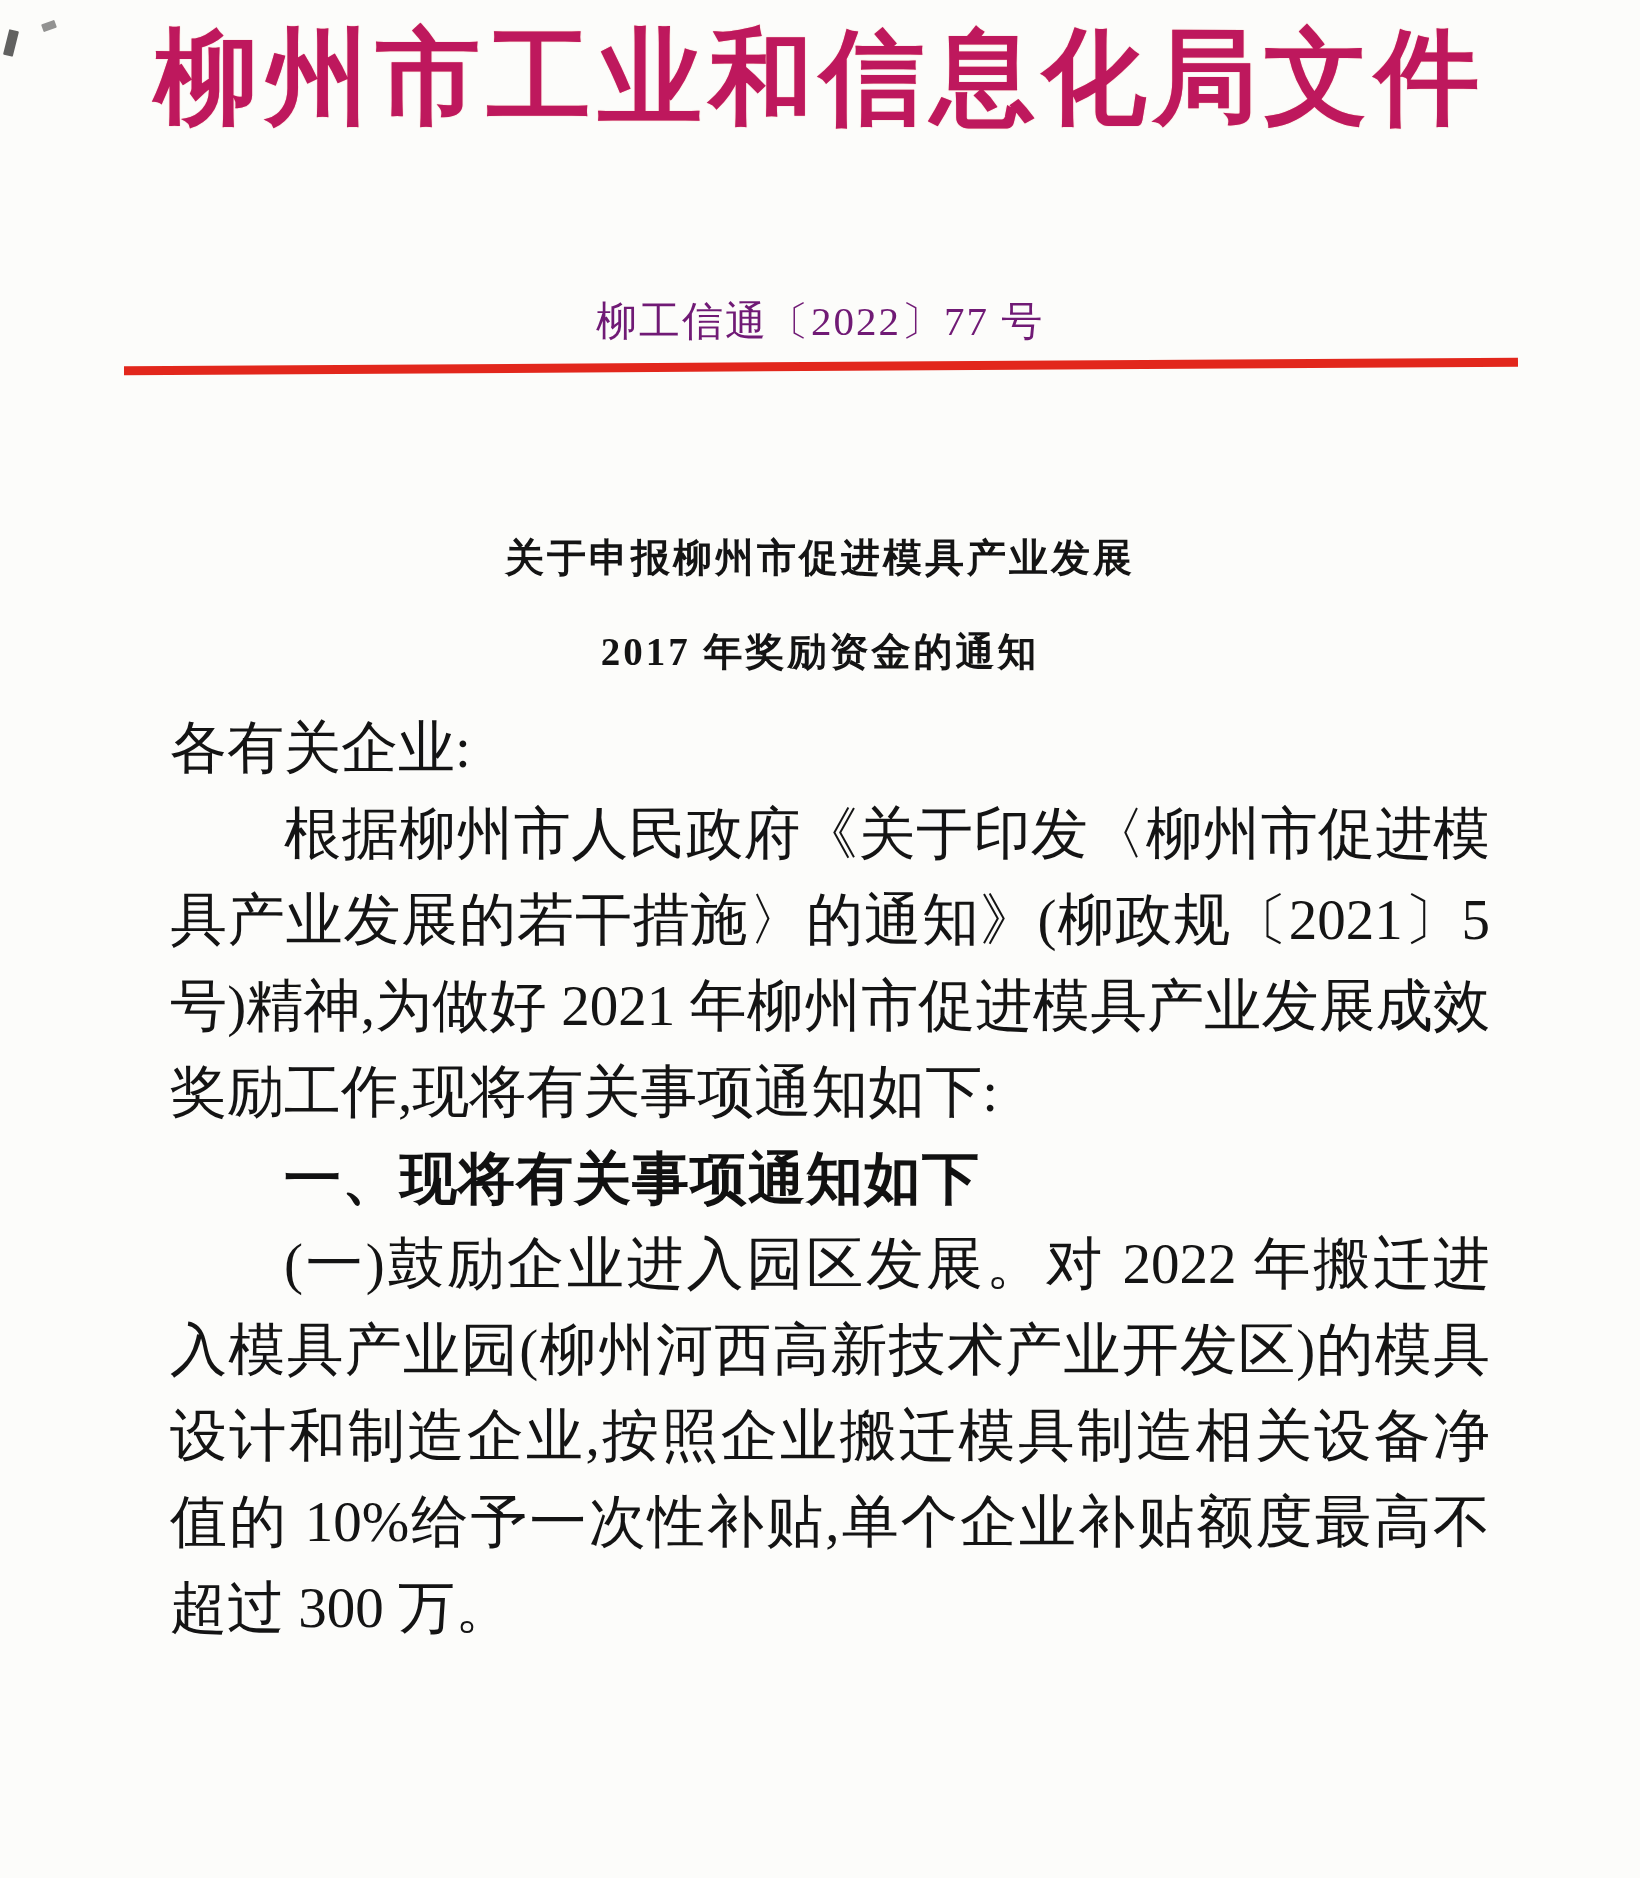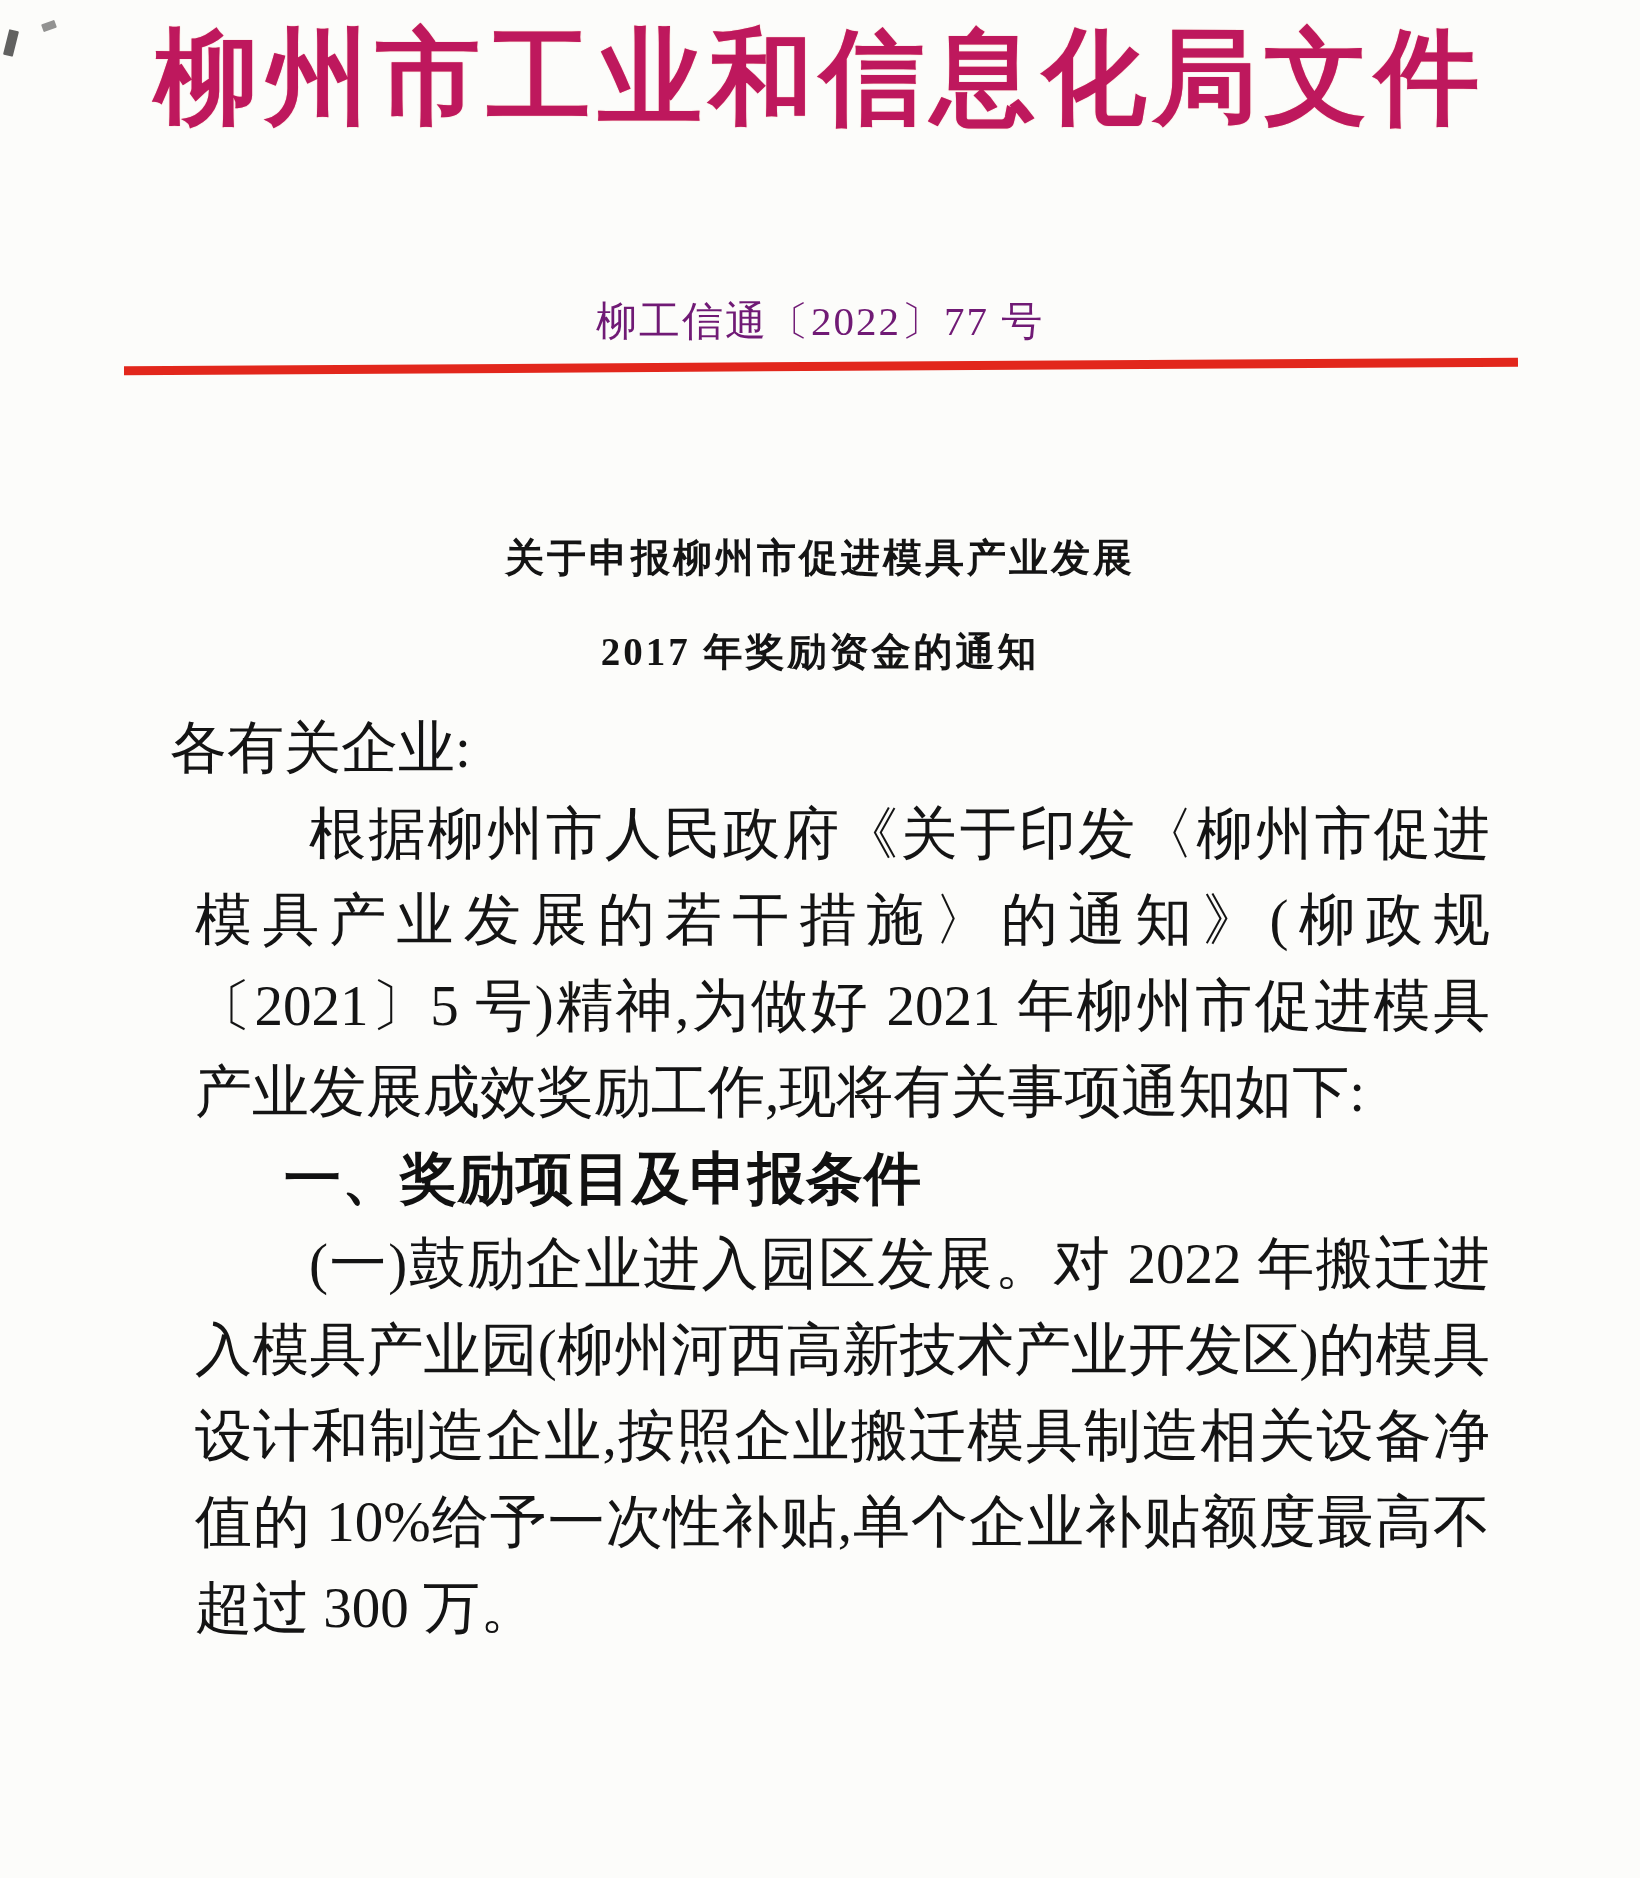--- a/index.html
+++ b/index.html
@@ -49,21 +49,21 @@
     color: #141414;
   }
   .body-text {
     margin: 6px 150px 0 170px;
     font-size: 57px;
     line-height: 86px;
     color: #141414;
     text-align: justify;
   }
   .body-text p { text-align: justify; }
-  .body-text p.indent { text-indent: 2em; margin-left: 25px; }
+  .body-text p.indent { text-indent: 2em; }
   .body-text p.heading {
     text-indent: 2em;
     font-family: "Liberation Sans", "DejaVu Sans", sans-serif;
     font-weight: bold;
     letter-spacing: 1px;
     color: #111;
   }
   .speck { position: absolute; background: #3a3a3a; border-radius: 1px; }
   .speck-1 { left: 6px; top: 30px; width: 10px; height: 26px; transform: rotate(14deg); opacity: .8; }
   .speck-2 { left: 42px; top: 22px; width: 14px; height: 8px; transform: rotate(-20deg); opacity: .55; }
@@ -83,17 +83,17 @@
   <div class="red-rule"></div>
 
   <div class="doc-title">
     <div>关于申报柳州市促进模具产业发展</div>
     <div>2017 年奖励资金的通知</div>
   </div>
 
   <div class="body-text">
     <p class="plain">各有关企业:</p>
     <p class="indent">根据柳州市人民政府《关于印发〈柳州市促进模具产业发展的若干措施〉的通知》(柳政规〔2021〕5 号)精神,为做好 2021 年柳州市促进模具产业发展成效奖励工作,现将有关事项通知如下:</p>
-    <p class="heading">一、奖励项目及申报条件</p>
+    <p class="heading">一、现将有关事项通知如下</p>
     <p class="indent">(一)鼓励企业进入园区发展。对 2022 年搬迁进入模具产业园(柳州河西高新技术产业开发区)的模具设计和制造企业,按照企业搬迁模具制造相关设备净值的 10%给予一次性补贴,单个企业补贴额度最高不超过 300 万。</p>
   </div>
 
 </div>
 
 </body></html>

